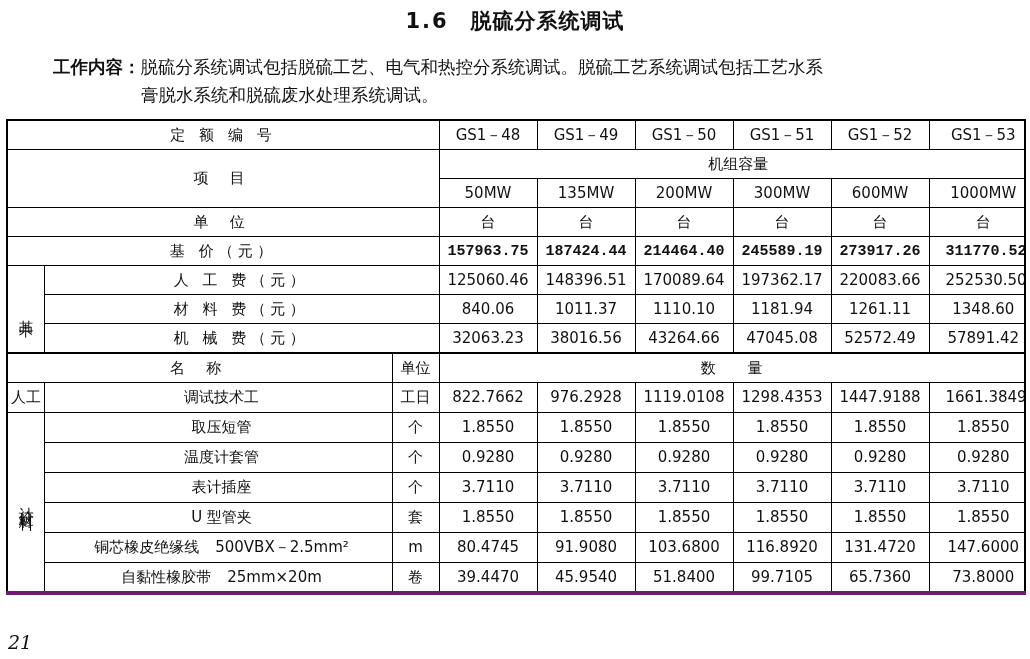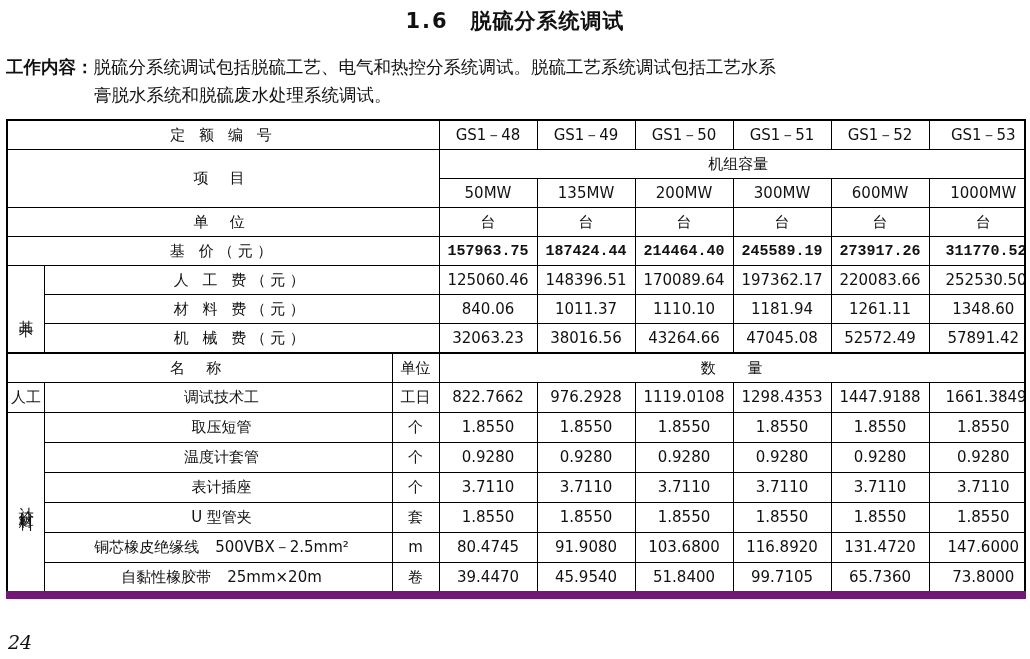--- a/index.html
+++ b/index.html
@@ -37,21 +37,21 @@
   .workcontent {
     margin: 16px 10px 10px 6px;
     font-size: 17.5px;
     line-height: 28px;
     text-align: justify;
   }
   .workcontent .label {
     font-weight: bold;
     font-size: 17.5px;
   }
-  .wc-line { display: block; white-space: nowrap; }
+  .wc-line { display: block; white-space: nowrap; margin-left: 47px; }
   .wc-line.indent { padding-left: 88px; }
 
   
   .quota-table {
     border-collapse: collapse;
     table-layout: fixed;
     width: 1018px;
     margin: 6px 0 0 6px;
     font-size: 15px;
     border-radius: 15px;
@@ -63,21 +63,21 @@
     vertical-align: middle;
     line-height: 17px;
     height: 28px;
     font-size: 15px;
     white-space: nowrap;
     overflow: hidden;
   }
   .quota-table .outer-top { border-top: 2px solid #000; }
   .quota-table .outer-left { border-left: 2px solid #000; }
   .quota-table .outer-right { border-right: 2px solid #000; padding-left: 16px; }
-  .quota-table .outer-bottom { border-bottom: 8px solid #701a75; }
+  .quota-table .outer-bottom { border-bottom: 4px solid #701a75; }
   .thick-t { border-top: 2px solid #000 !important; }
 
   
   .spaced2 { letter-spacing: 0.30em; }
   .spaced3 { letter-spacing: 0.55em; }
   .spaced-wide { letter-spacing: 0.9em; }
   .bold { font-weight: bold; font-family: Liberation Mono, monospace; }
   .left { text-align: left; padding-left: 10px !important; }
   .vert {
     writing-mode: vertical-rl;
@@ -281,13 +281,13 @@
       <td class="outer-bottom">45.9540</td>
       <td class="outer-bottom">51.8400</td>
       <td class="outer-bottom">99.7105</td>
       <td class="outer-bottom">65.7360</td>
       <td class="outer-bottom outer-right">73.8000</td>
     </tr>
 
   </tbody>
 </table>
 
-<div class="page-number">24</div>
+<div class="page-number">21</div>
 
 </body></html>

